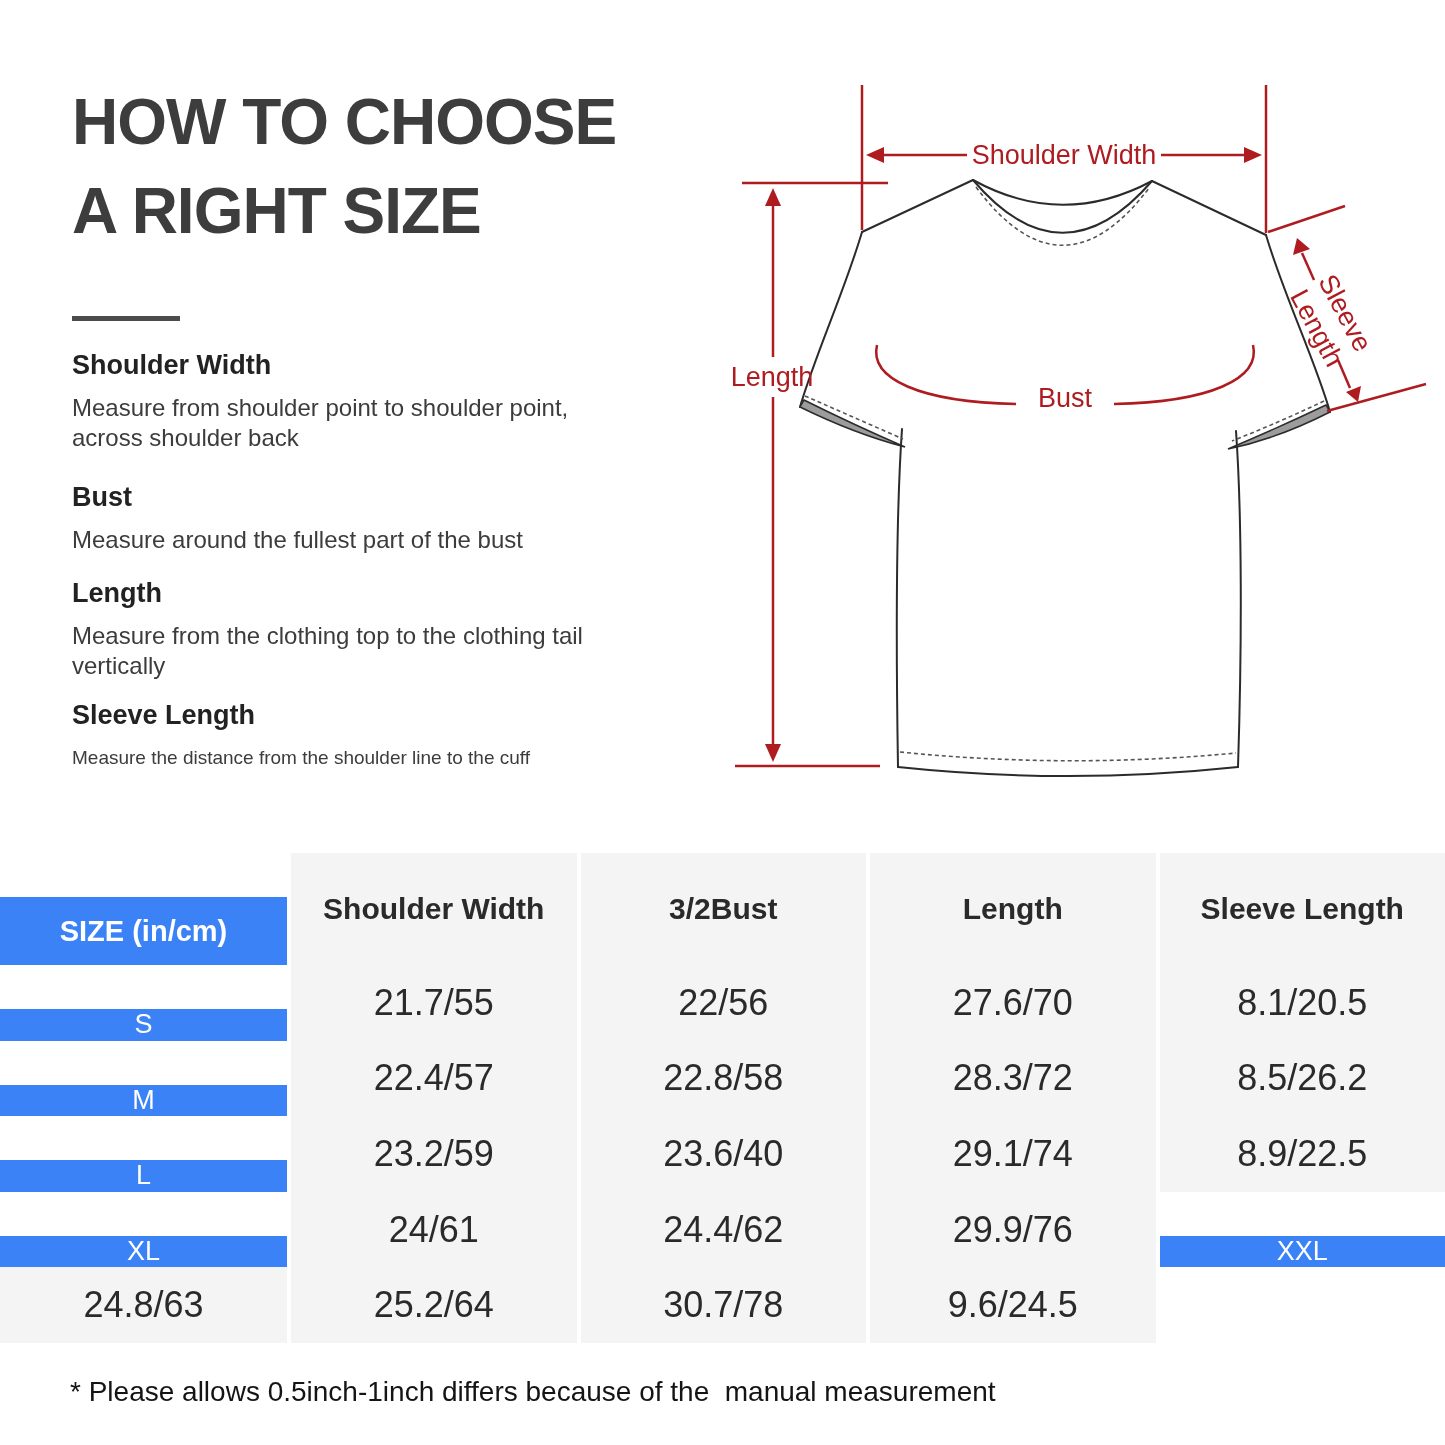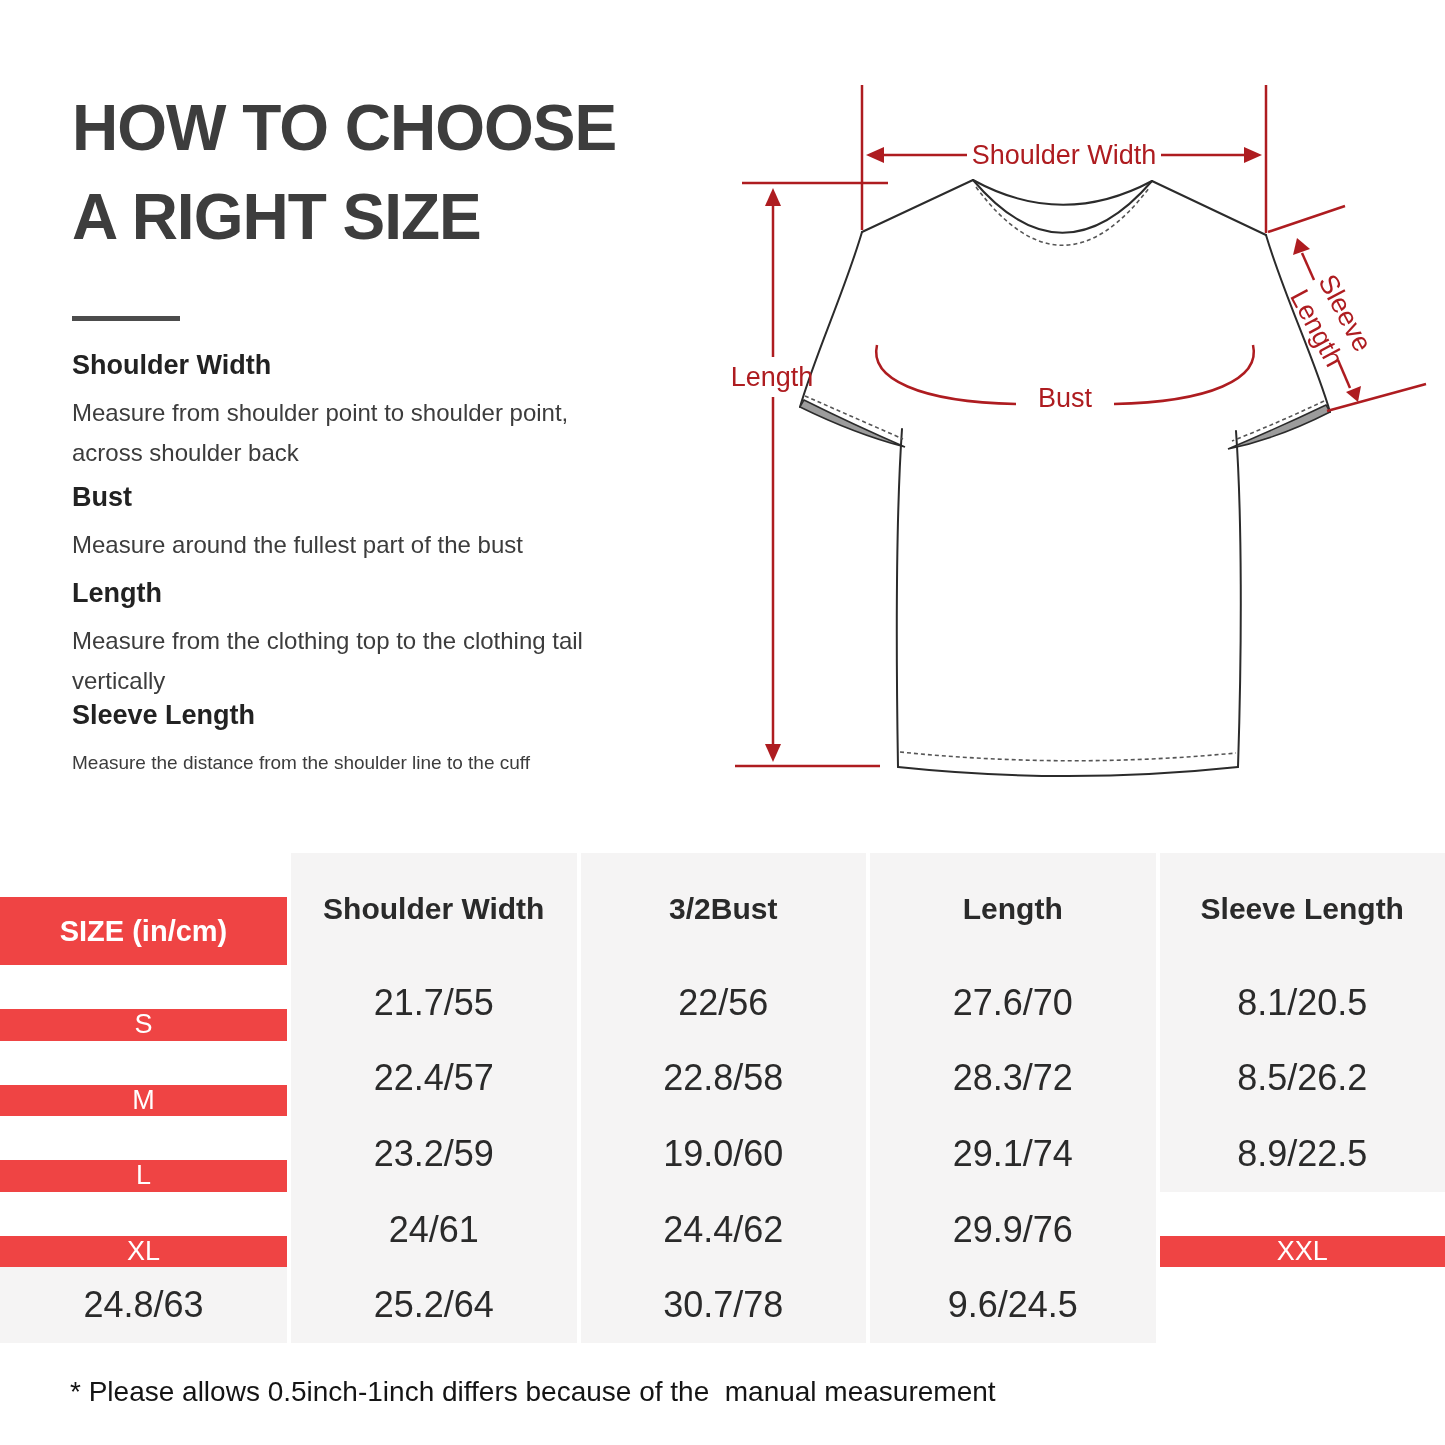--- a/index.html
+++ b/index.html
@@ -2,41 +2,41 @@
 <html><head>
 <meta charset="utf-8">
 <style>
   html,body{margin:0;padding:0;background:#ffffff;}
   .canvas{
     position:relative;width:1445px;height:1445px;background:#ffffff;overflow:hidden;
     font-family:"Liberation Sans","DejaVu Sans",sans-serif;color:#2b2b2b;
   }
   
   .page-title{
-    position:absolute;left:72px;top:84px;margin:0;
+    position:absolute;left:72px;top:78px;margin:0;
     font-size:64px;font-weight:bold;line-height:89px;letter-spacing:-1px;color:#3d3d3d;
   }
   .title-divider{position:absolute;left:72px;top:316px;width:108px;height:5px;background:#4c4c4c;}
   
   .guide-item{position:absolute;left:72px;width:700px;}
   .guide-item h2{margin:0;font-size:27px;font-weight:bold;color:#222222;line-height:34px;}
-  .guide-item p{margin:11px 0 0 0;font-size:24px;font-weight:normal;color:#3c3c3c;line-height:40px;white-space:pre-line;}
+  .guide-item p{margin:11px 0 0 0;font-size:24px;font-weight:normal;color:#3c3c3c;line-height:30px;white-space:pre-line;}
   .guide-item.small p{font-size:19px;}
   
   .diagram{position:absolute;left:720px;top:55px;width:725px;height:745px;margin:0;}
   .diagram svg{display:block;width:100%;height:100%;}
   .diagram text{font-family:"Liberation Sans","DejaVu Sans",sans-serif;}
   
   .size-table{
     position:absolute;left:0;top:853px;width:1445px;height:490px;background:#ffffff;
     display:grid;grid-template-columns:287px 1fr 1fr 1fr 1fr;grid-template-rows:112px repeat(5,1fr);
     column-gap:4px;
   }
   .cell{display:flex;align-items:center;justify-content:center;}
-  .cell.dark{background:#ef4444;color:#ffffff;margin-top:44px;}
+  .cell.dark{background:#3b82f6;color:#ffffff;margin-top:44px;}
   .cell.light{background:#f5f4f4;color:#2a2a2a;}
   .cell.head{font-size:30px;font-weight:bold;}
   .cell.head.dark{font-size:29px;}
   .cell.size-label{font-size:27px;font-weight:normal;}
   .cell.value{font-size:36px;font-weight:normal;}
   
   .footnote{
     position:absolute;left:62px;top:1368px;margin:8px;
     font-size:28px;color:#141414;white-space:pre-wrap;
   }
@@ -144,21 +144,21 @@
     <div class="cell light value">8.1/20.5</div>
 
     <div class="cell dark size-label">M</div>
     <div class="cell light value">22.4/57</div>
     <div class="cell light value">22.8/58</div>
     <div class="cell light value">28.3/72</div>
     <div class="cell light value">8.5/26.2</div>
 
     <div class="cell dark size-label">L</div>
     <div class="cell light value">23.2/59</div>
-    <div class="cell light value">19.0/60</div>
+    <div class="cell light value">23.6/40</div>
     <div class="cell light value">29.1/74</div>
     <div class="cell light value">8.9/22.5</div>
 
     <div class="cell dark size-label">XL</div>
     <div class="cell light value">24/61</div>
     <div class="cell light value">24.4/62</div>
     <div class="cell light value">29.9/76</div>
 
     <div class="cell dark size-label">XXL</div>
     <div class="cell light value">24.8/63</div>

